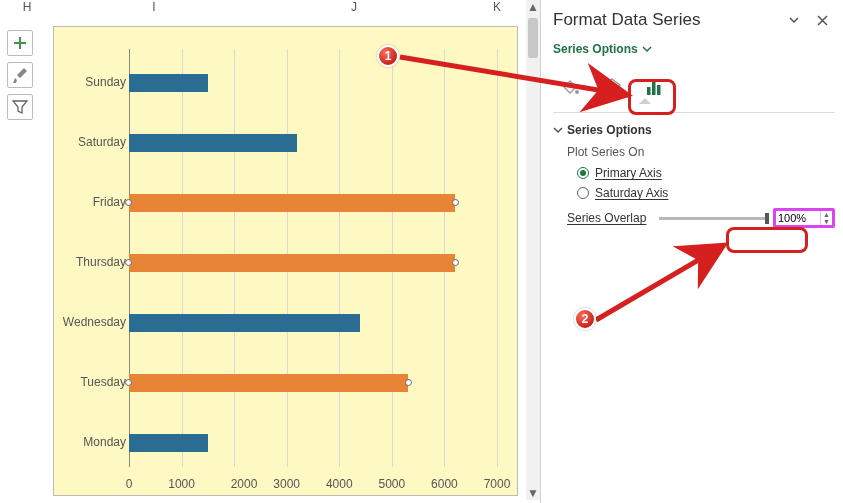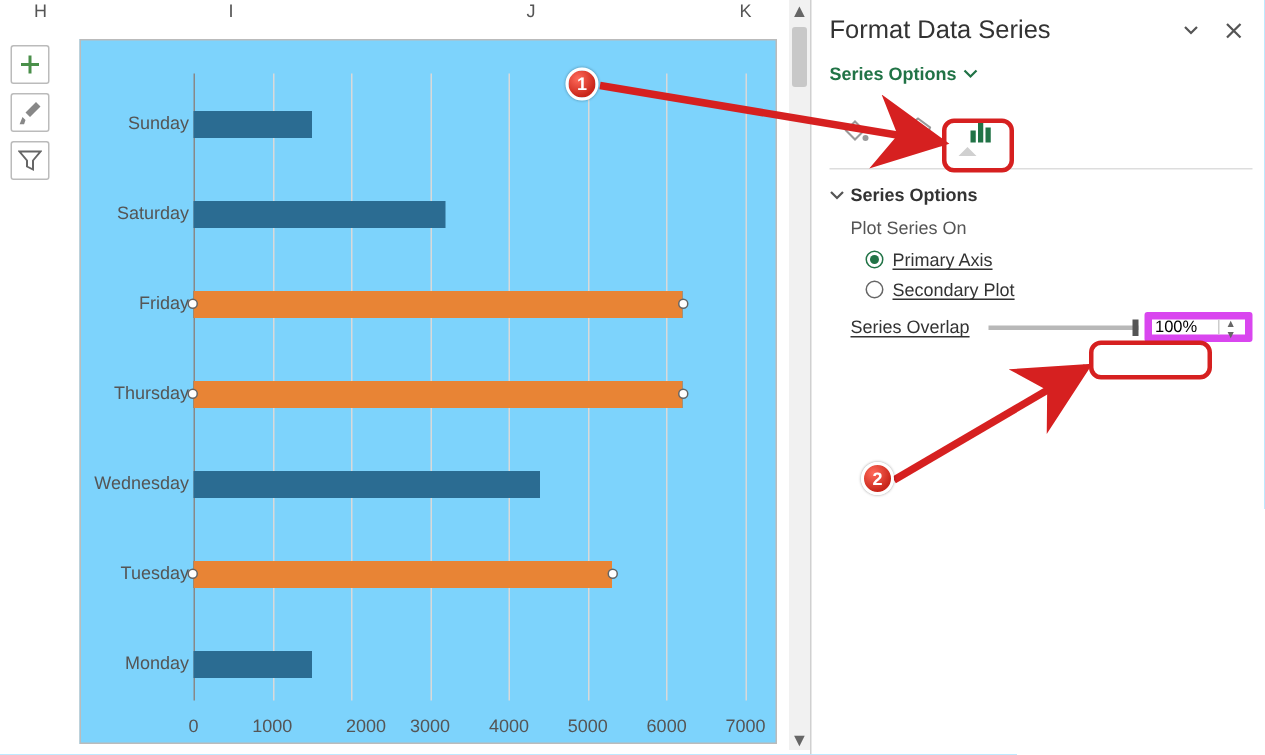--- a/index.html
+++ b/index.html
@@ -39,21 +39,21 @@
     border-radius: 2px;
     background: #fff;
     display: flex; align-items: center; justify-content: center;
     color: #555;
   }
   .tool-btn svg { width: 16px; height: 16px; }
   .chart-area {
     position: absolute;
     left: 53px; top: 26px;
     width: 465px; height: 470px;
-    background: #7dd3fc;
+    background: #fef9c3;
     border: 1px solid #bbb;
   }
   .plot {
     position: absolute;
     left: 75px; top: 22px;
     width: 368px; height: 418px;
   }
   .grid-line {
     position: absolute; top: 0; bottom: 0; width: 0;
     border-left: 1px solid #d9d9d9;
@@ -126,21 +126,21 @@
   }
   .radio.checked { border-color:#217346; }
   .radio.checked::after { content:""; position:absolute; left:2px; top:2px; width:6px; height:6px; background:#217346; border-radius:50%; }
   .u { text-decoration: underline; text-underline-offset: 2px; }
   .opt-row { display:flex; align-items:center; gap:4px; padding: 5px 0 5px 14px; }
   .opt-label { width: 88px; color:#333; }
   .slider { flex:1; height: 14px; position: relative; }
   .slider .track { position:absolute; top:6px; left:0; right:0; height:3px; background:#b8b8b8; }
   .slider .thumb { position:absolute; top:2px; width:4px; height:11px; background:#555; }
   .spin {
-    width: 72px; height: 20px; border:5px solid #d946ef; border-radius:2px; display:flex; align-items:center; position:relative; background:#fff;
+    width: 62px; height: 20px; border:3px solid #d946ef; border-radius:2px; display:flex; align-items:center; position:relative; background:#fff;
   }
   .spin input {
     border:none; width:44px; font-size:11px; padding: 0 2px; outline:none; text-align:left; background:transparent;
   }
   .spin-btns { width:16px; height:100%; border-left:1px solid #ccc; display:flex; flex-direction:column;}
   .spin-btns div { flex:1; display:flex;align-items:center;justify-content:center; font-size:7px; color:#666; }
   .callout-ring {
     position:absolute;
     border: 3px solid #d62020;
     border-radius: 8px;
@@ -301,21 +301,21 @@
       </svg>
     <span>Series Options</span>
   </div>
   <div class="plot-on-label">Plot Series On</div>
   <div class="radio-row">
     <span class="radio checked"></span>
     <span class="u">Primary Axis</span>
   </div>
   <div class="radio-row">
     <span class="radio"></span>
-    <span class="u">Secondary Plot</span>
+    <span class="u">Saturday Axis</span>
   </div>
 
   <div class="opt-row">
     <span class="opt-label u">Series Overlap</span>
     <div class="slider">
       <div class="track"></div>
         <div class="thumb" style="left:calc(100% - 4px)"></div>
     </div>
     <div class="spin">
       <input value="100%" style="">

